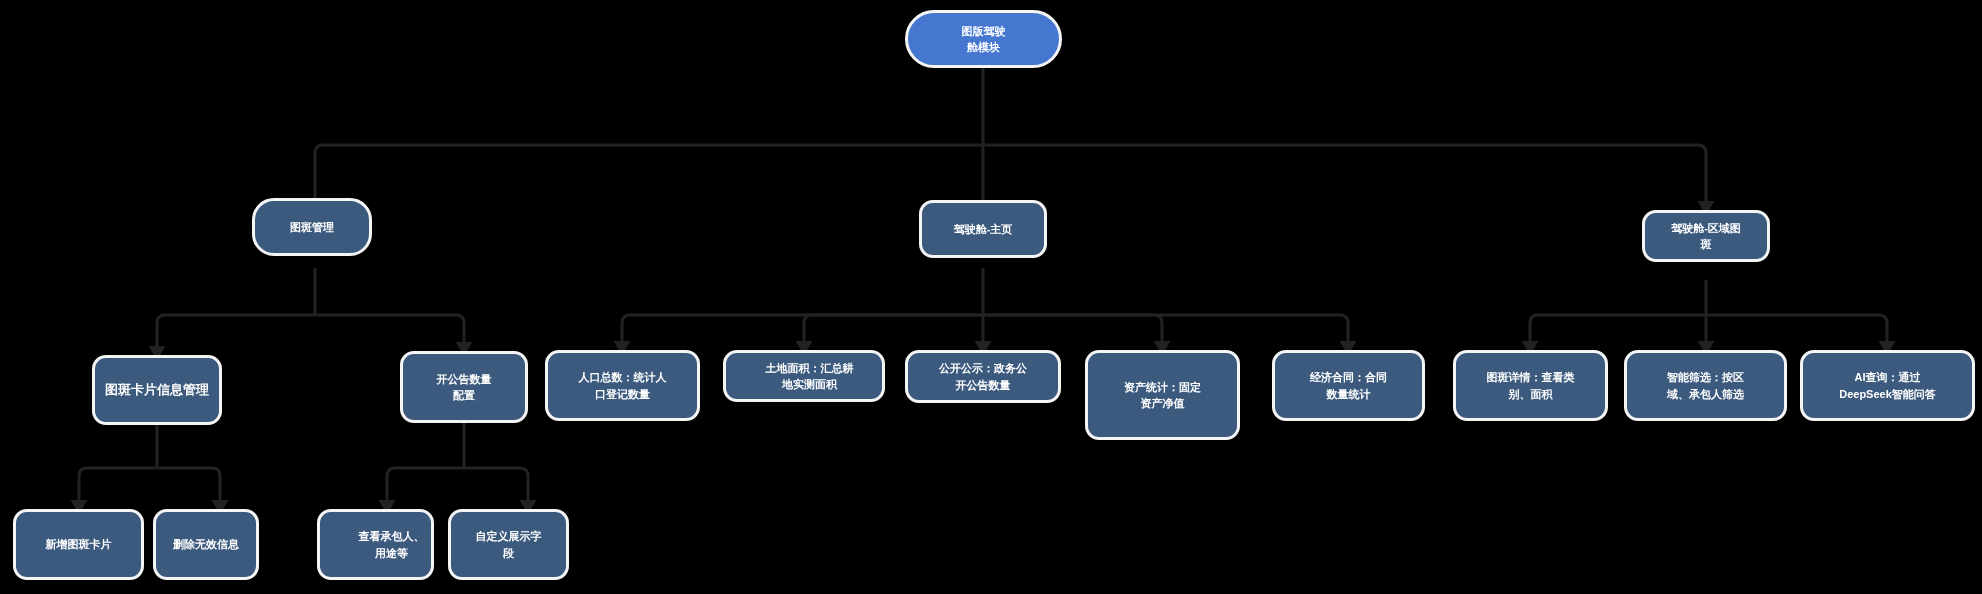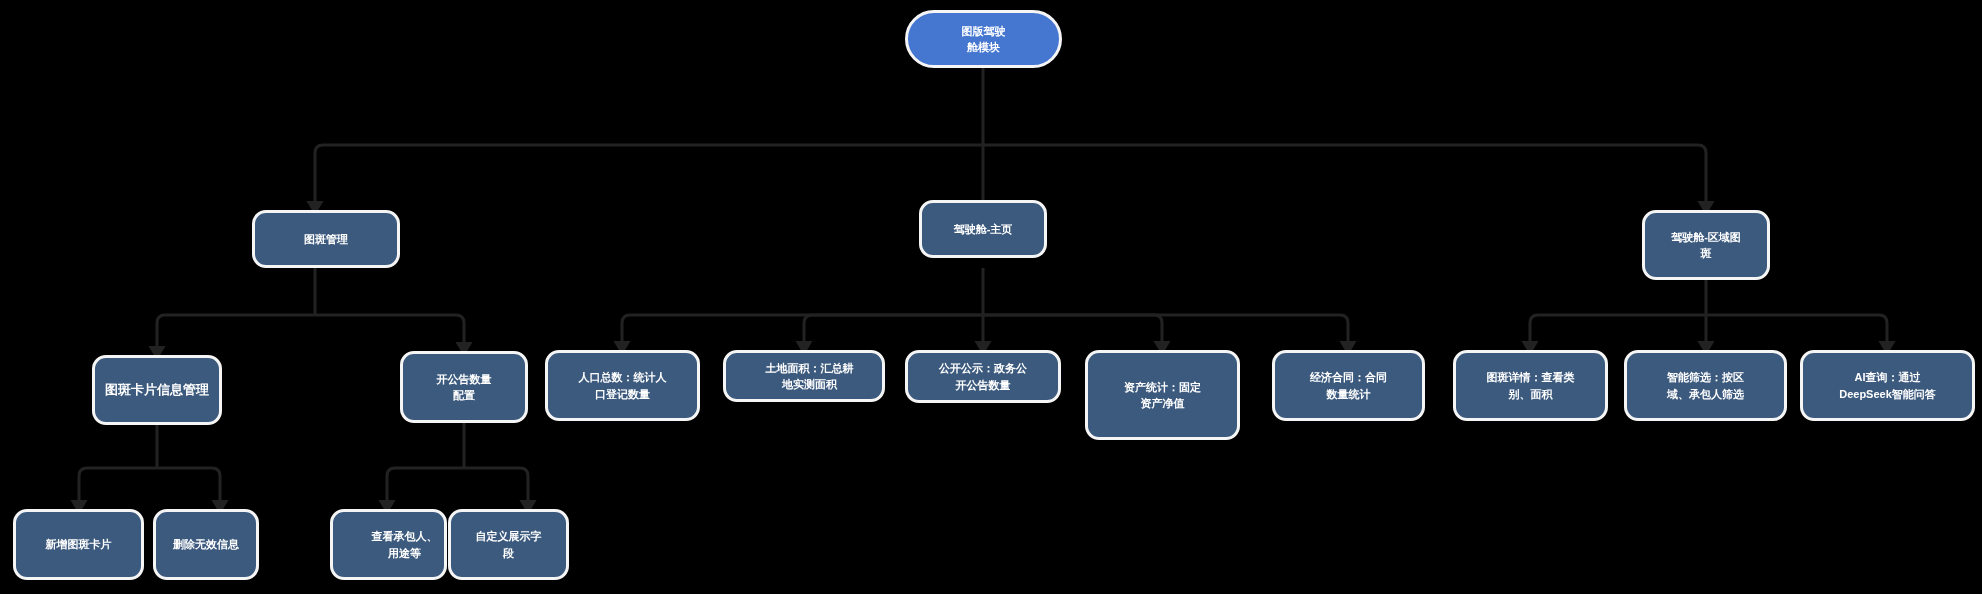--- a/index.html
+++ b/index.html
@@ -85,23 +85,23 @@
     <path class="link" d="M157,468 H212 Q220,468 220,476 V500" marker-end="url(#arrow)"></path>
 
     <path class="link" d="M464,423 V468"></path>
     <path class="link" d="M464,468 H395 Q387,468 387,476 V500" marker-end="url(#arrow)"></path>
     <path class="link" d="M464,468 H520 Q528,468 528,476 V500" marker-end="url(#arrow)"></path>
   </svg>
 
   <div class="node root" style="left:905px; top:10px; width:157px; height:58px;">图版驾驶
 舱模块</div>
 
-  <div class="node" style="left:252px; top:210px; width:148px; height:58px;">图斑管理</div>
+  <div class="node" style="left:252px; top:198px; width:120px; height:58px;border-radius:22px;">图斑管理</div>
   <div class="node" style="left:919px; top:200px; width:128px; height:58px;">驾驶舱-主页</div>
-  <div class="node" style="left:1642px; top:210px; width:128px; height:70px;">驾驶舱-区域图
+  <div class="node" style="left:1642px; top:210px; width:128px; height:52px;">驾驶舱-区域图
 斑</div>
 
   <div class="node small-text" style="left:92px; top:355px; width:130px; height:70px;">图斑卡片信息管理</div>
   <div class="node" style="left:400px; top:351px; width:128px; height:72px;">开公告数量
 配置</div>
 
   <div class="node" style="left:545px; top:350px; width:155px; height:71px;">人口总数：统计人
 口登记数量</div>
   <div class="node" style="left:723px; top:350px; width:162px; height:52px;padding-left:11px;">土地面积：汇总耕
 地实测面积</div>
@@ -115,18 +115,18 @@
   <div class="node" style="left:1453px; top:350px; width:155px; height:71px;">图斑详情：查看类
 别、面积</div>
   <div class="node" style="left:1624px; top:350px; width:163px; height:71px;">智能筛选：按区
 域、承包人筛选</div>
   <div class="node" style="left:1800px; top:350px; width:175px; height:71px;">AI查询：通过
 DeepSeek智能问答</div>
 
   <div class="node" style="left:13px; top:509px; width:131px; height:71px;">新增图斑卡片</div>
   <div class="node" style="left:153px; top:509px; width:106px; height:71px;">删除无效信息</div>
 
-  <div class="node" style="left:330px; top:509px; width:117px; height:71px;padding-left:32px;">查看承包人、
+  <div class="node" style="left:317px; top:509px; width:117px; height:71px;padding-left:32px;">查看承包人、
 用途等</div>
   <div class="node" style="left:448px; top:509px; width:121px; height:71px;">自定义展示字
 段</div>
 
 </div>
 
 </body></html>

